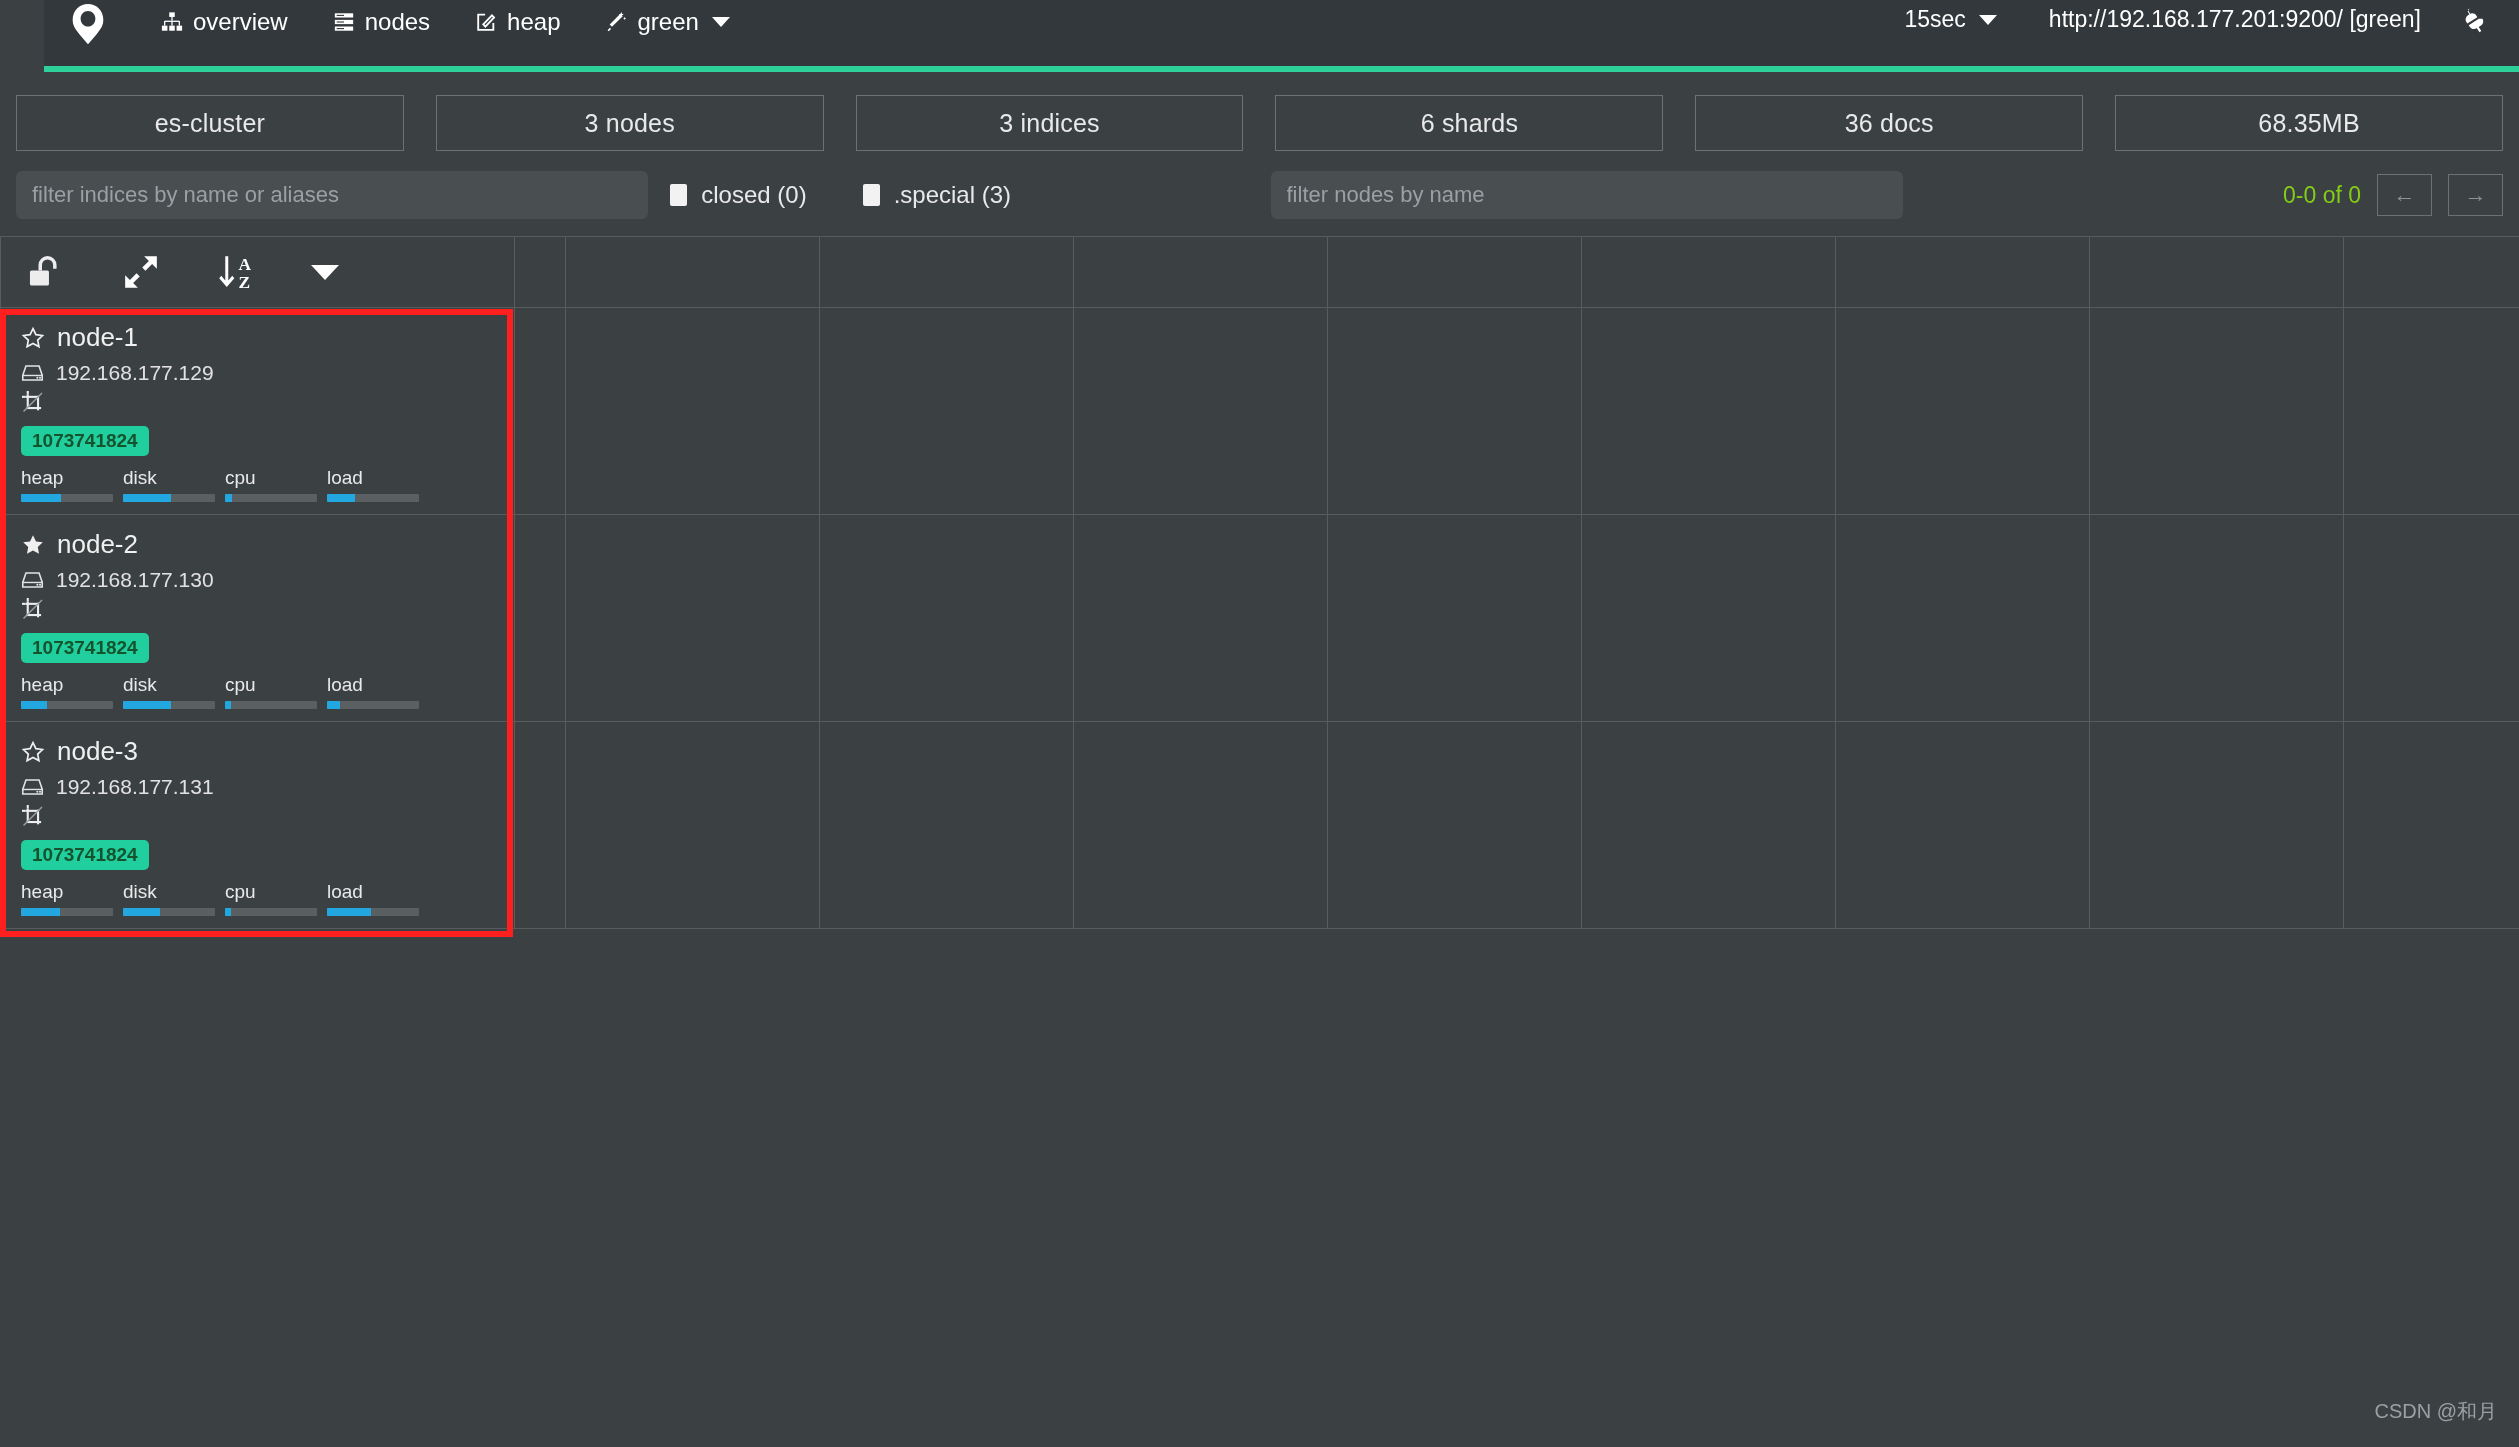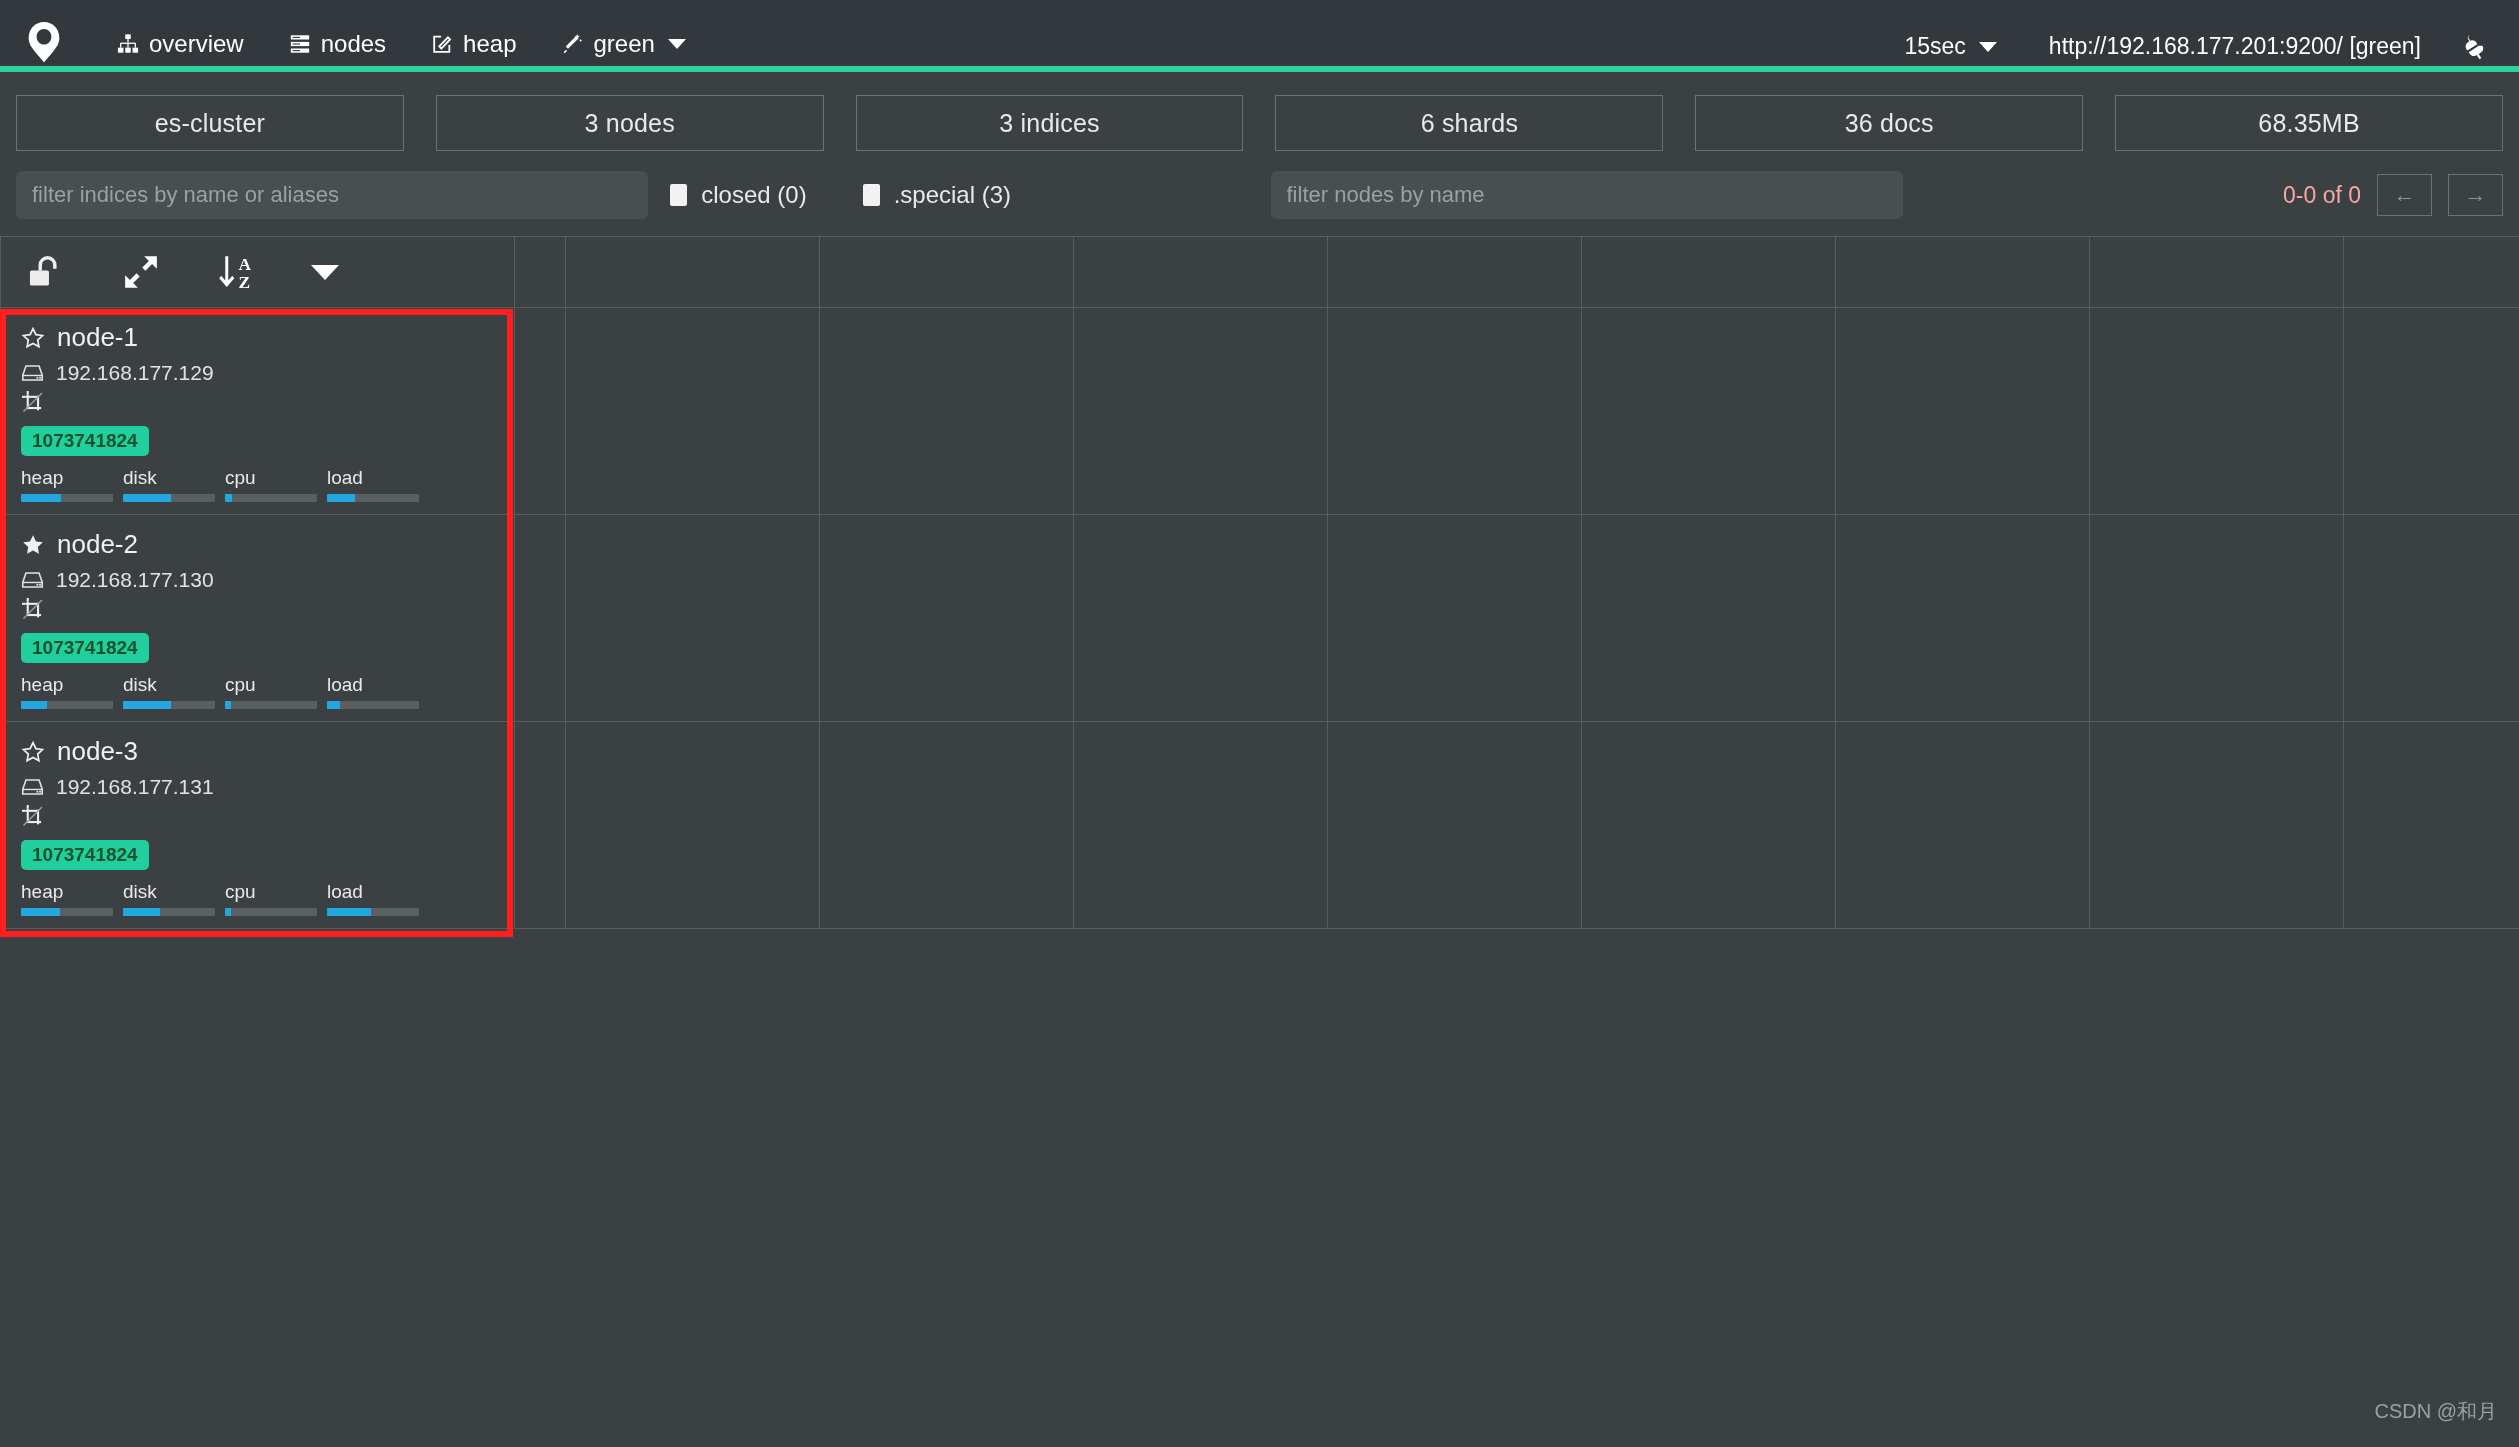--- a/index.html
+++ b/index.html
@@ -9,23 +9,24 @@
     font-family: "Liberation Sans", sans-serif;
     overflow: hidden;
   }
 
   
   .navbar {
     position: relative;
     height: 72px;
     background: #32383b;
     display: flex;
-    align-items: flex-end;
+    align-items: flex-start;
     padding: 0 30px 0 20px;
     border-bottom: 6px solid #2fd19b;
+    margin-left: 44px;
   }
   .brand {
     width: 48px; height: 48px;
     margin-right: 26px;
     display: flex; align-items: center; justify-content: center;
     cursor: pointer;
   }
   .brand svg { width: 46px; height: 46px; }
   .nav-links { display: flex; align-items: center; }
   .nav-item {
@@ -126,21 +127,21 @@
     margin-right: 14px;
     display: inline-block;
   }
   .pager {
     flex: 1;
     display: flex;
     align-items: center;
     justify-content: flex-end;
     gap: 16px;
   }
-  .pager-label { color: #fca5a5; font-size: 23px; margin-left: 16px; }
+  .pager-label { color: #84cc16; font-size: 23px; margin-left: 16px; }
   .pager-btn {
     width: 55px; height: 42px;
     border: 1px solid #6d7174;
     color: #8c9194;
     display: flex; align-items: center; justify-content: center;
     font-size: 22px;
     cursor: pointer;
     background: transparent;
     font-family: "Liberation Sans", sans-serif;
   }

